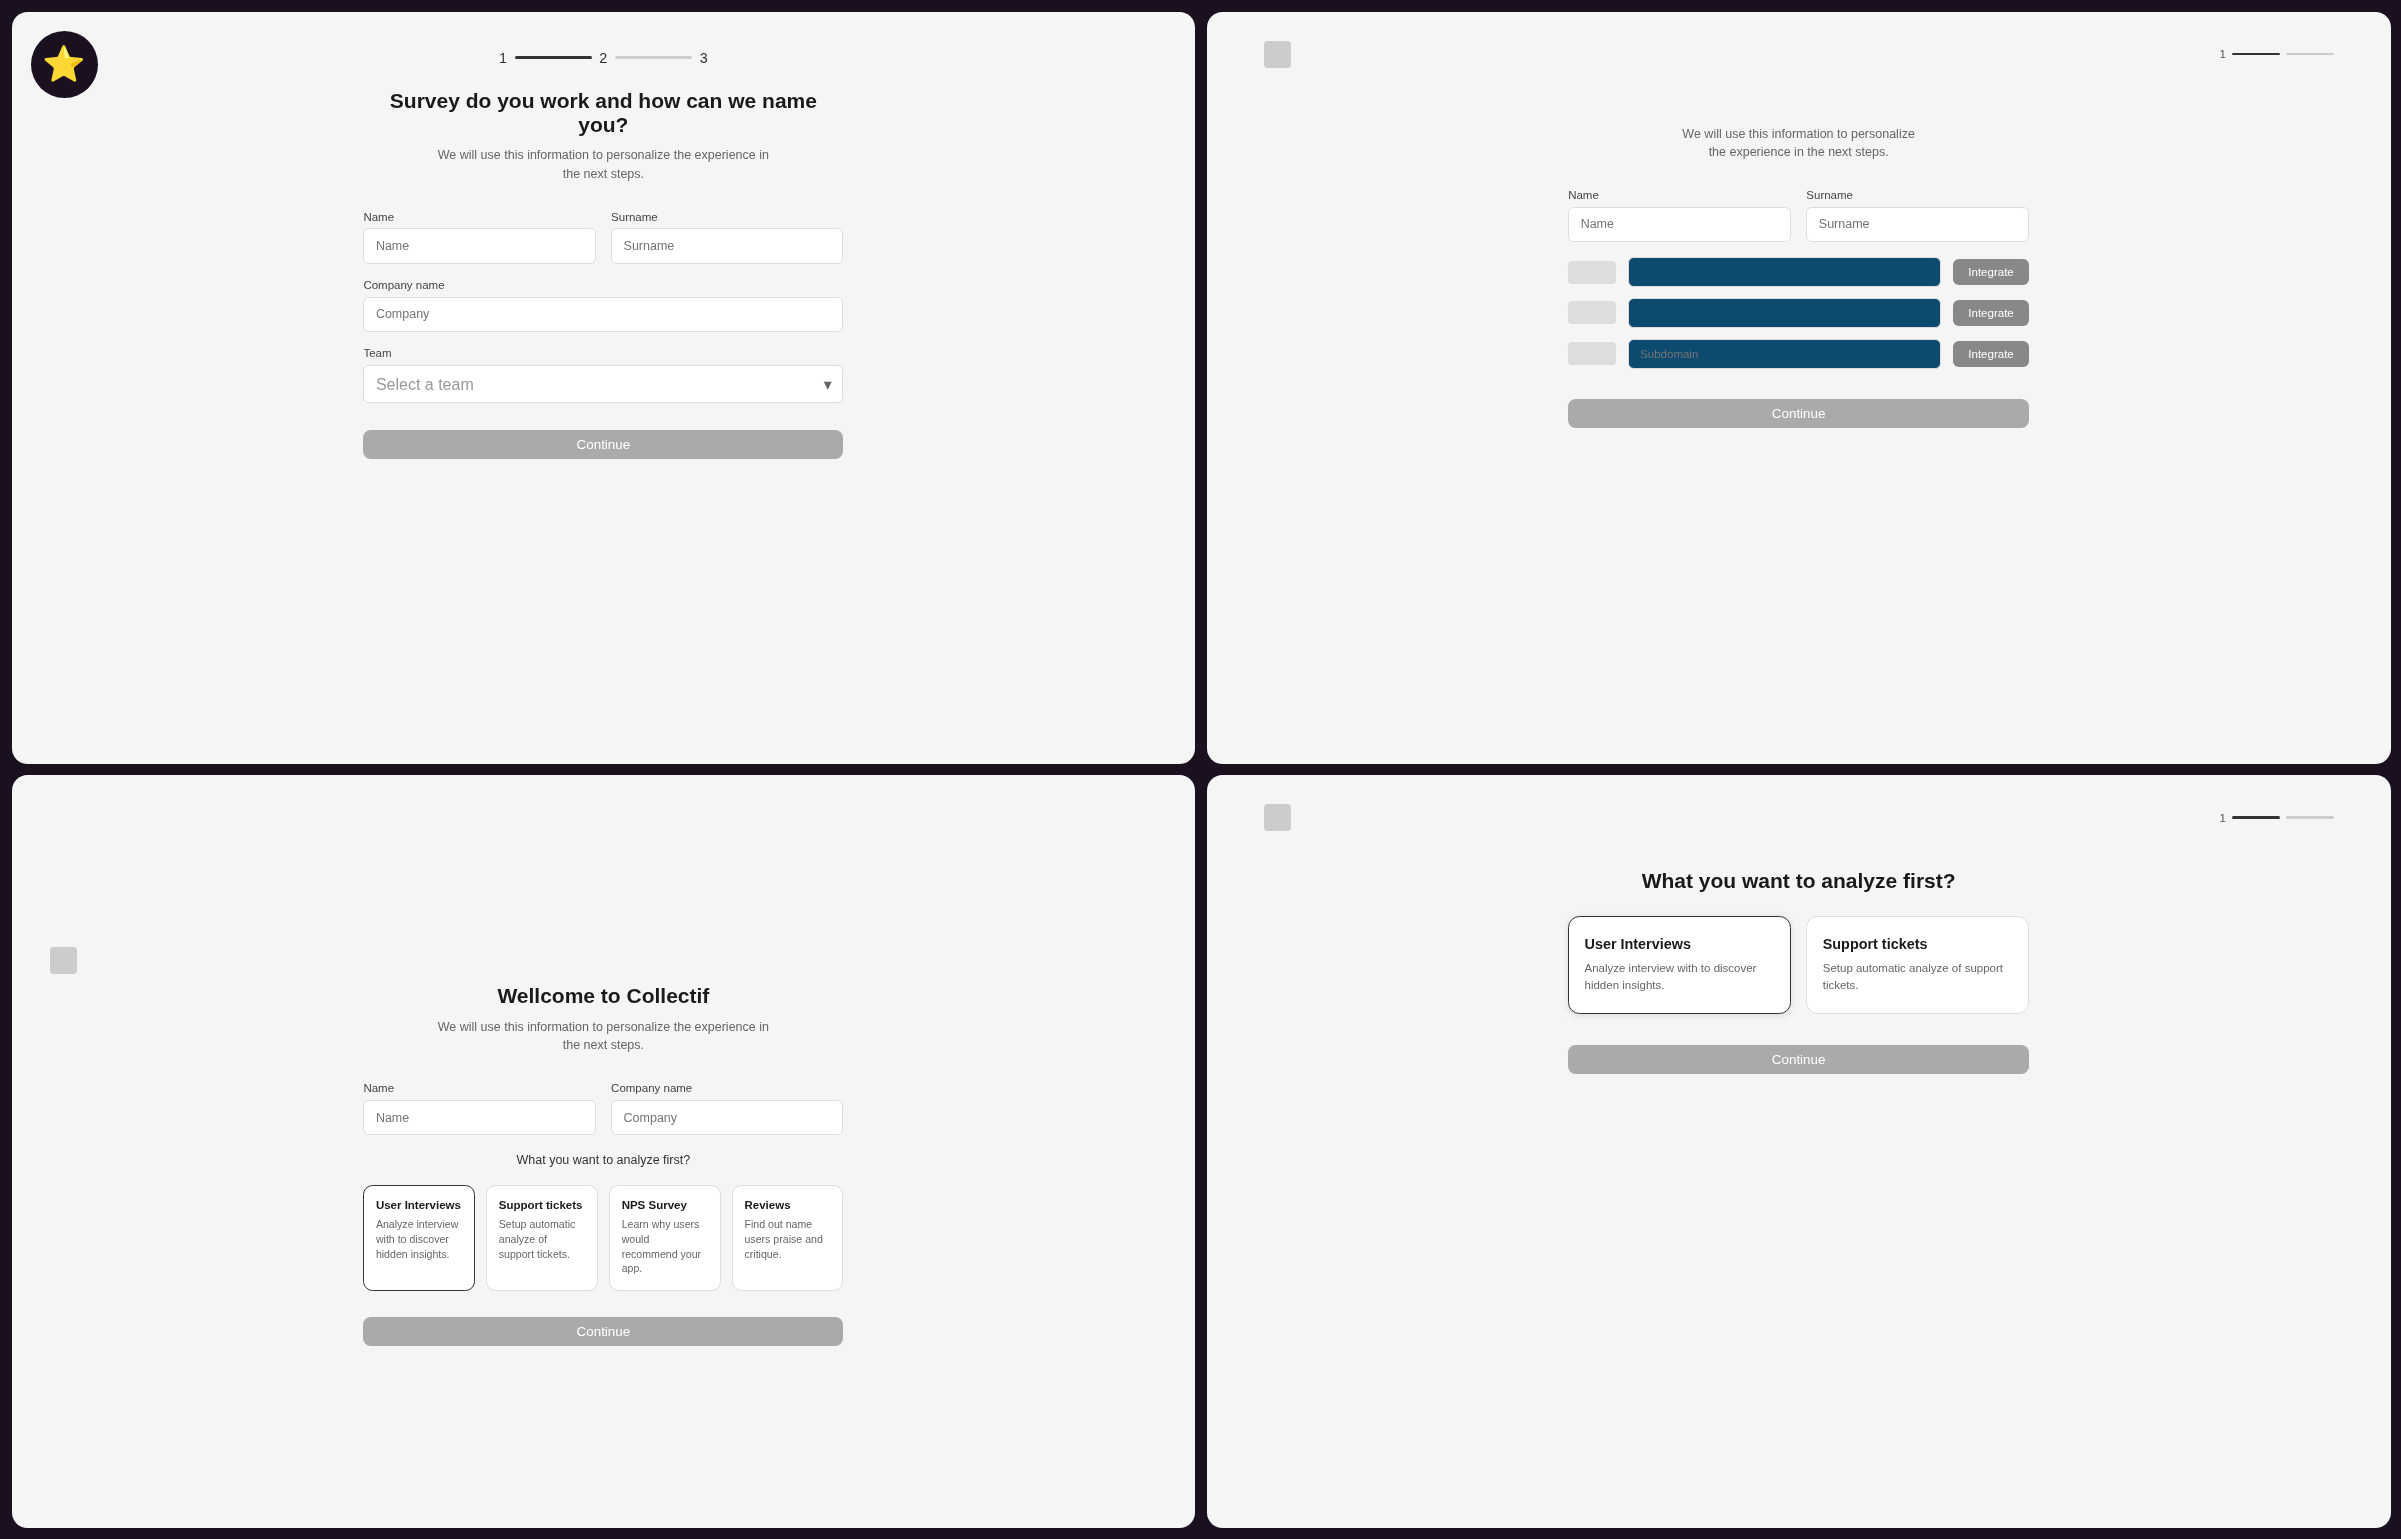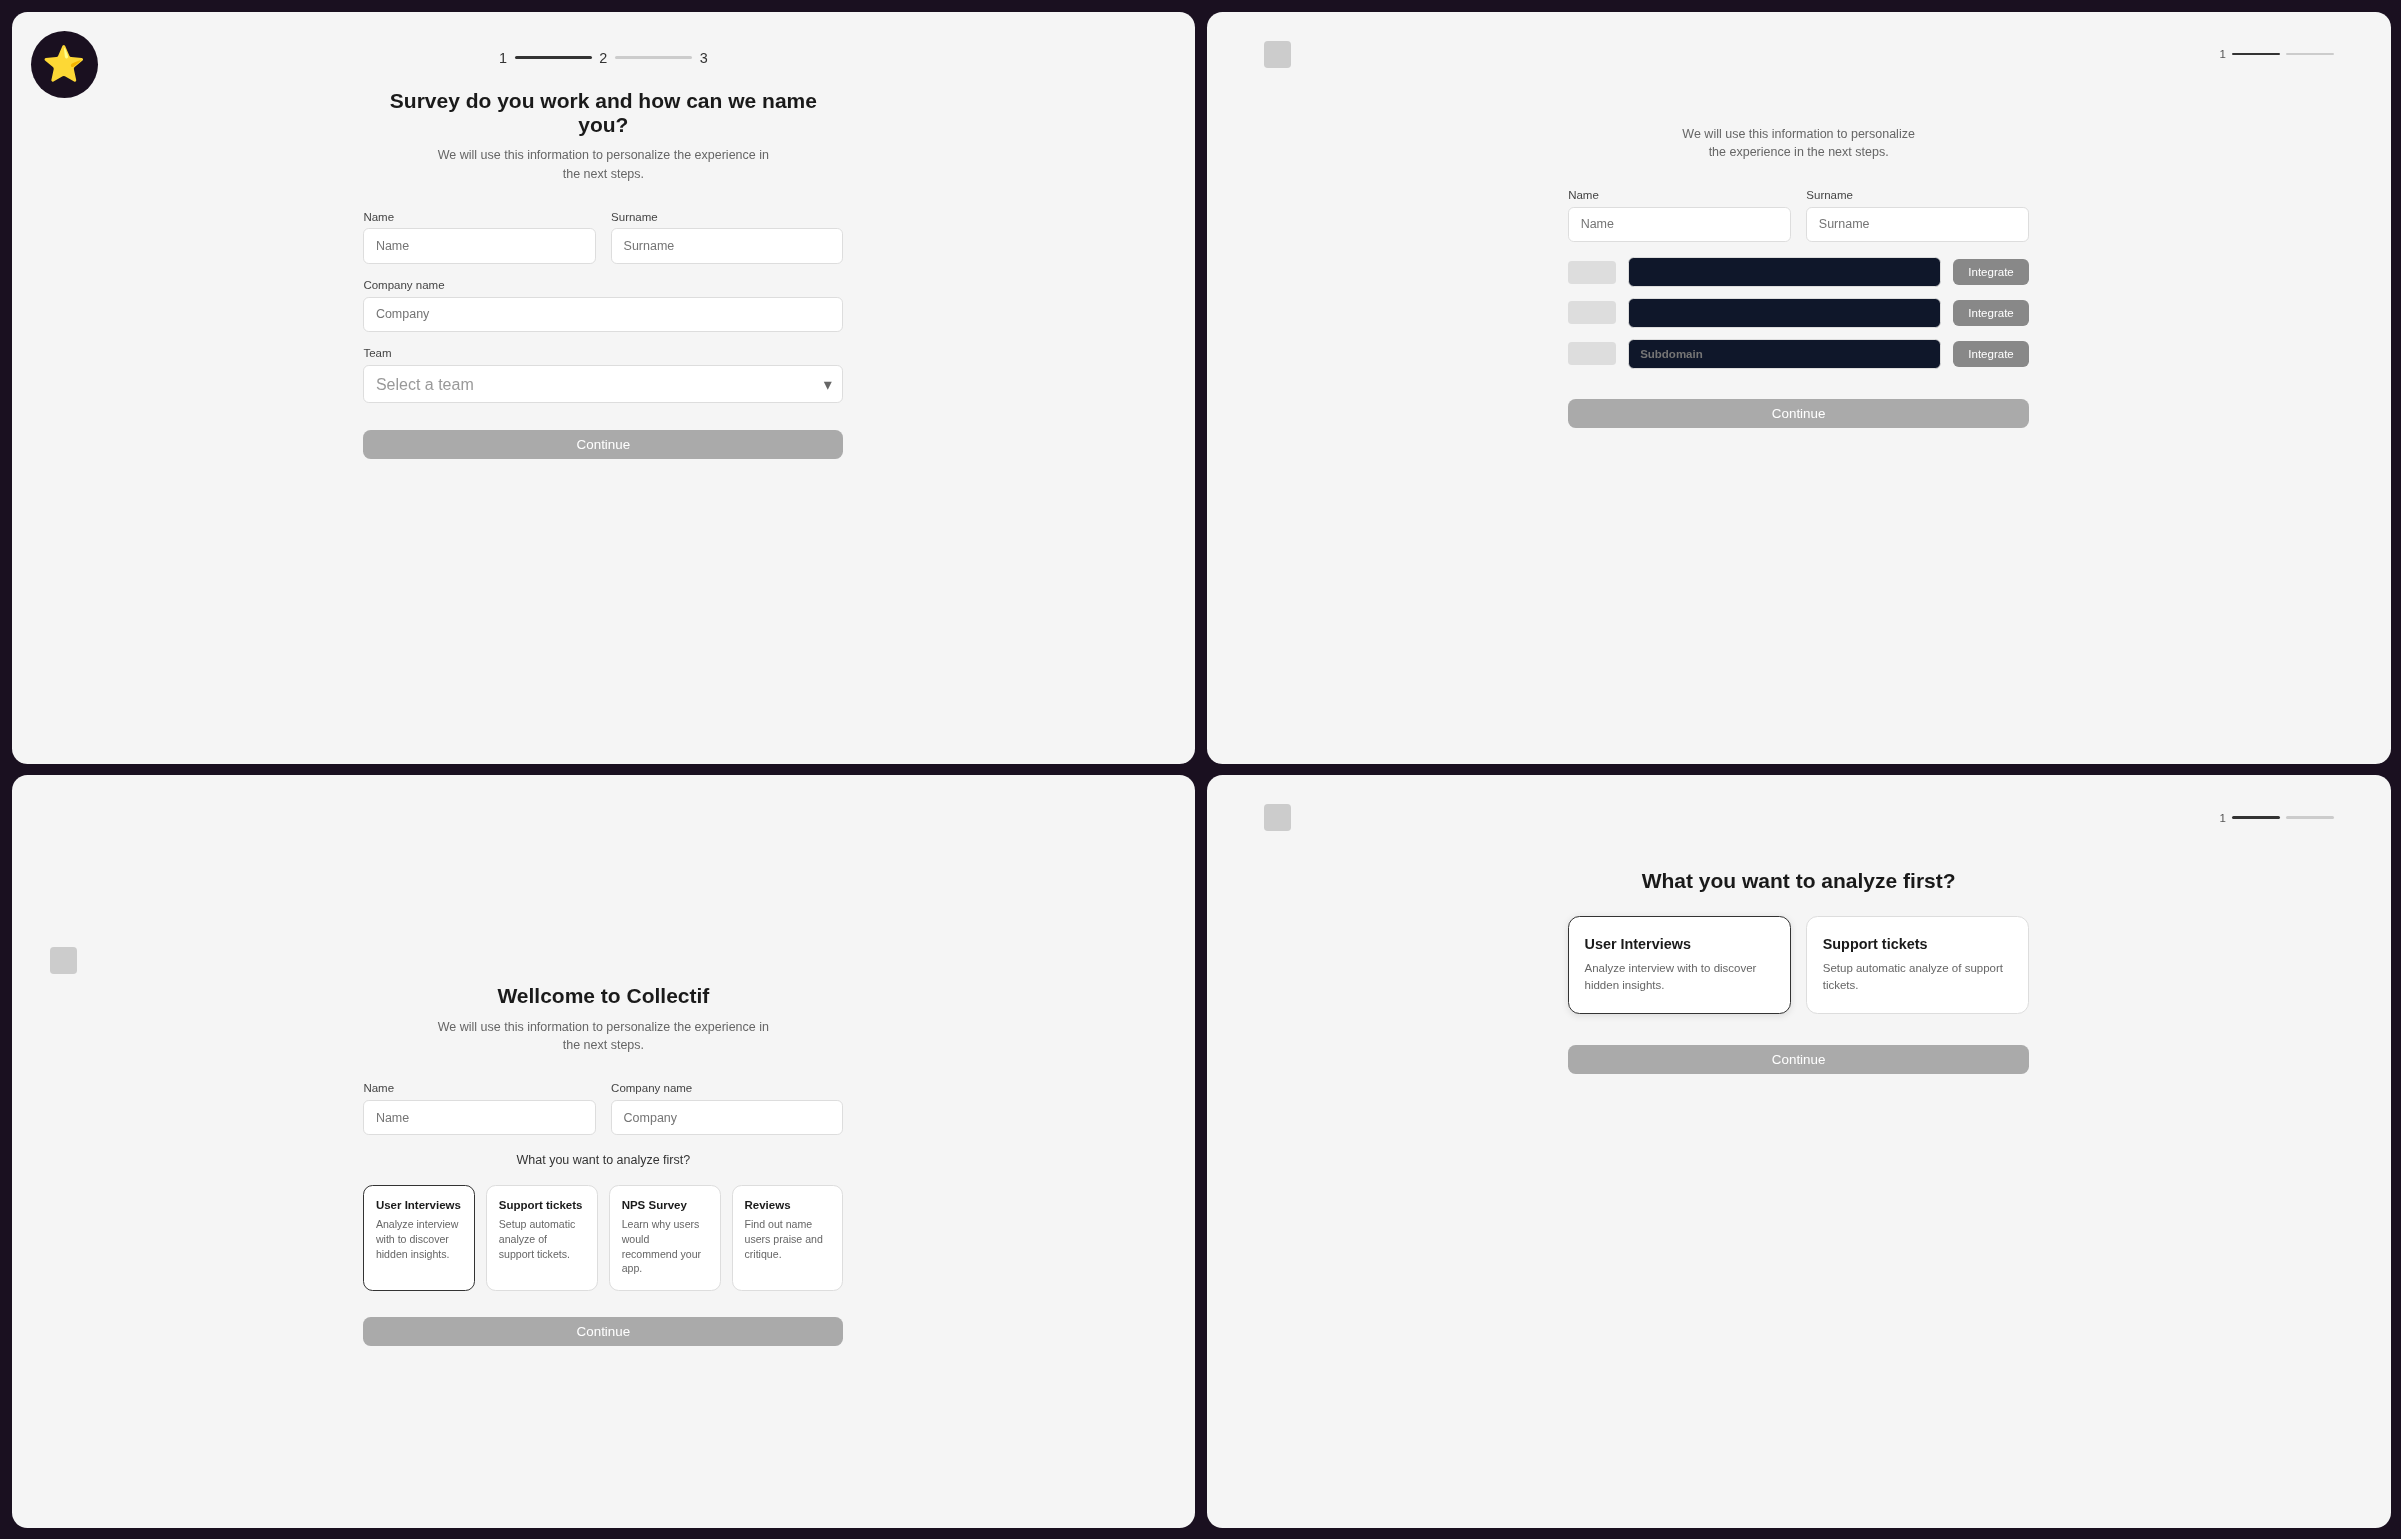--- a/index.html
+++ b/index.html
@@ -237,28 +237,27 @@
     .integration-logo {
       width: 48px;
       height: 23px;
       background: #ddd;
       border-radius: 3.8px;
       flex-shrink: 0;
     }
 
     .integration-input {
       flex: 1;
-      background: #0f172a;
+      background: #0c4a6e;
       border: 1px solid #ddd;
       border-radius: 5.8px;
       padding: 7.7px 11.5px;
       font-size: 11.5px;
       color: #999;
       outline: none;
-      font-weight: bold;
     }
 
     .integrate-btn {
       padding: 6.7px 15.4px;
       background: #888;
       color: white;
       border: none;
       border-radius: 5.8px;
       font-size: 11.5px;
       cursor: pointer;

